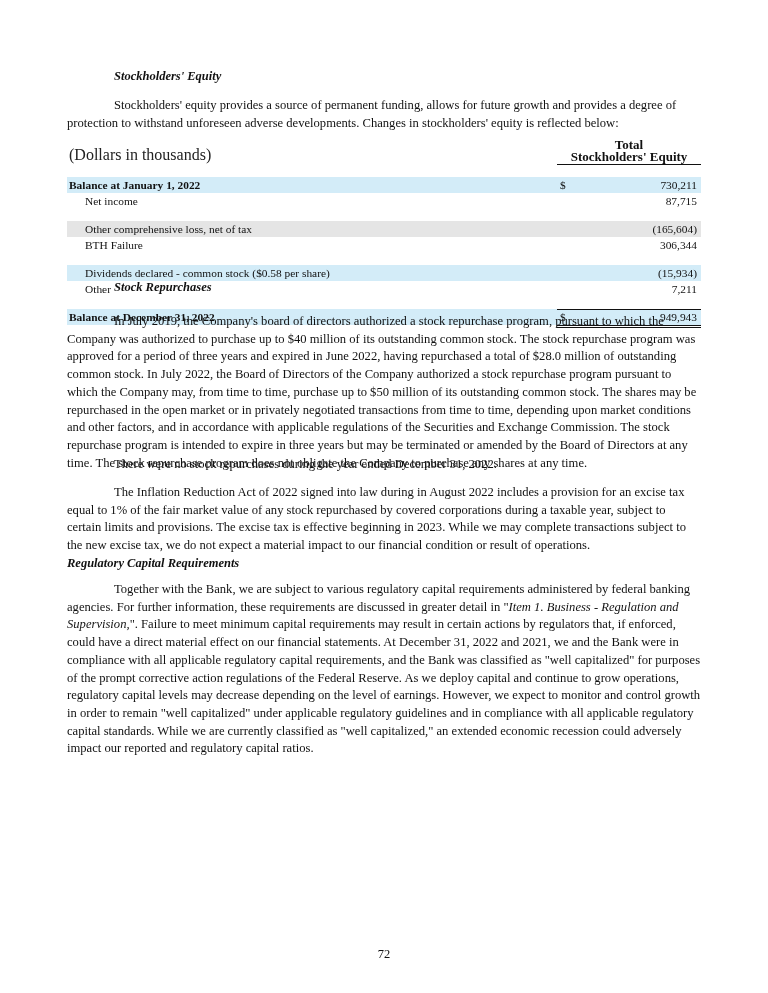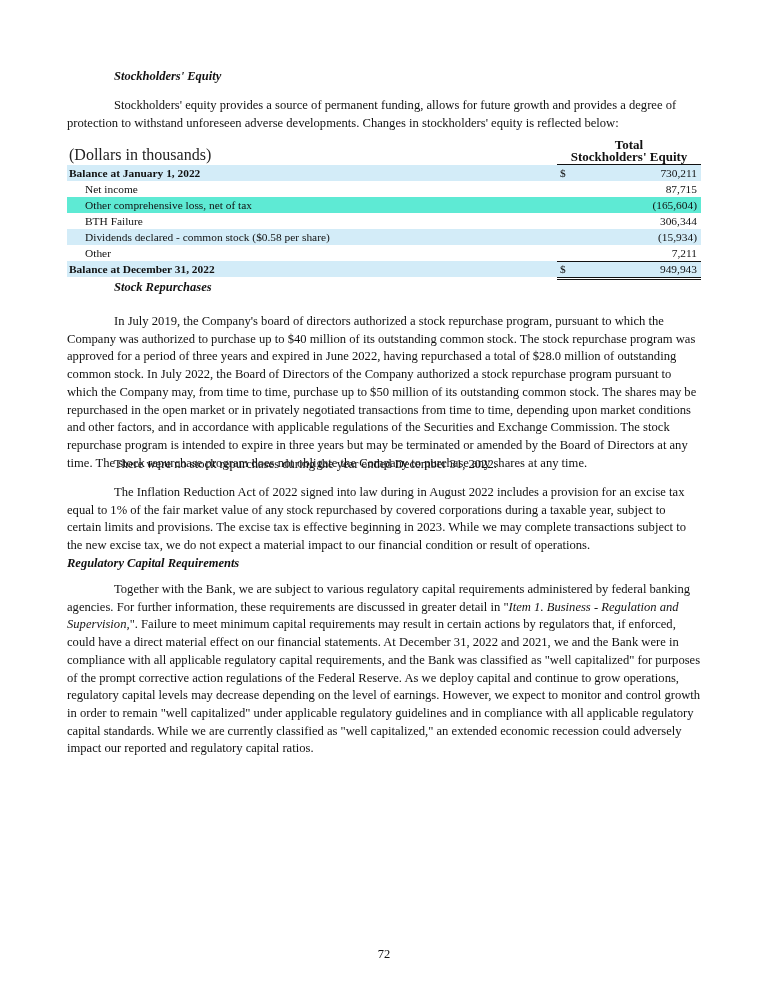--- a/index.html
+++ b/index.html
@@ -23,21 +23,21 @@
   
   .tbl { position: absolute; left: 0; top: 139px; width: 634px; font-size: 11.4px; }
   .tbl-head { position: relative; height: 26px; }
   .units { position: absolute; left: 2px; bottom: 1px; font-size: 16px; color: #222; }
   .colhead {
     position: absolute; right: 0; bottom: 0; width: 144px; text-align: center;
     font-weight: bold; line-height: 12px; border-bottom: 1px solid #111;
     padding-bottom: 1px; font-size: 13px;
   }
   .row { position: relative; height: 16px; line-height: 16px; }
-  .row.shade { background: #d3ecf8; }
+  .row.shade { background: #d3ecf8; margin-top: 12px; }
   .row .lbl { position: absolute; left: 18px; }
   .row.bold .lbl { left: 2px; font-weight: bold; }
   .row .cur { position: absolute; left: 493px; }
   .row .val { position: absolute; right: 4px; }
   .row.total .cell {
     position: absolute; right: 0; top: 0; width: 144px; height: 15px;
     border-top: 1px solid #111; border-bottom: 3px double #111;
   }
   .pageno { position: absolute; left: 0; width: 768px; top: 947px; text-align: center; font-size: 12.5px; }
 </style>
@@ -61,21 +61,21 @@
 
     <div class="row shade bold" style="background: rgb(211, 236, 248);">
       <span class="lbl">Balance at January 1, 2022</span>
       <span class="cur">$</span>
       <span class="val">730,211</span>
     </div>
     <div class="row">
       <span class="lbl">Net income</span>
       <span class="val">87,715</span>
     </div>
-    <div class="row shade" style="background: #5eead4;">
+    <div class="row shade" style="background: #e5e5e5;">
       <span class="lbl">Other comprehensive loss, net of tax</span>
       <span class="val">(165,604)</span>
     </div>
     <div class="row">
       <span class="lbl">BTH Failure</span>
       <span class="val">306,344</span>
     </div>
     <div class="row shade" style="background: rgb(211, 236, 248);">
       <span class="lbl">Dividends declared - common stock ($0.58 per share)</span>
       <span class="val">(15,934)</span>

